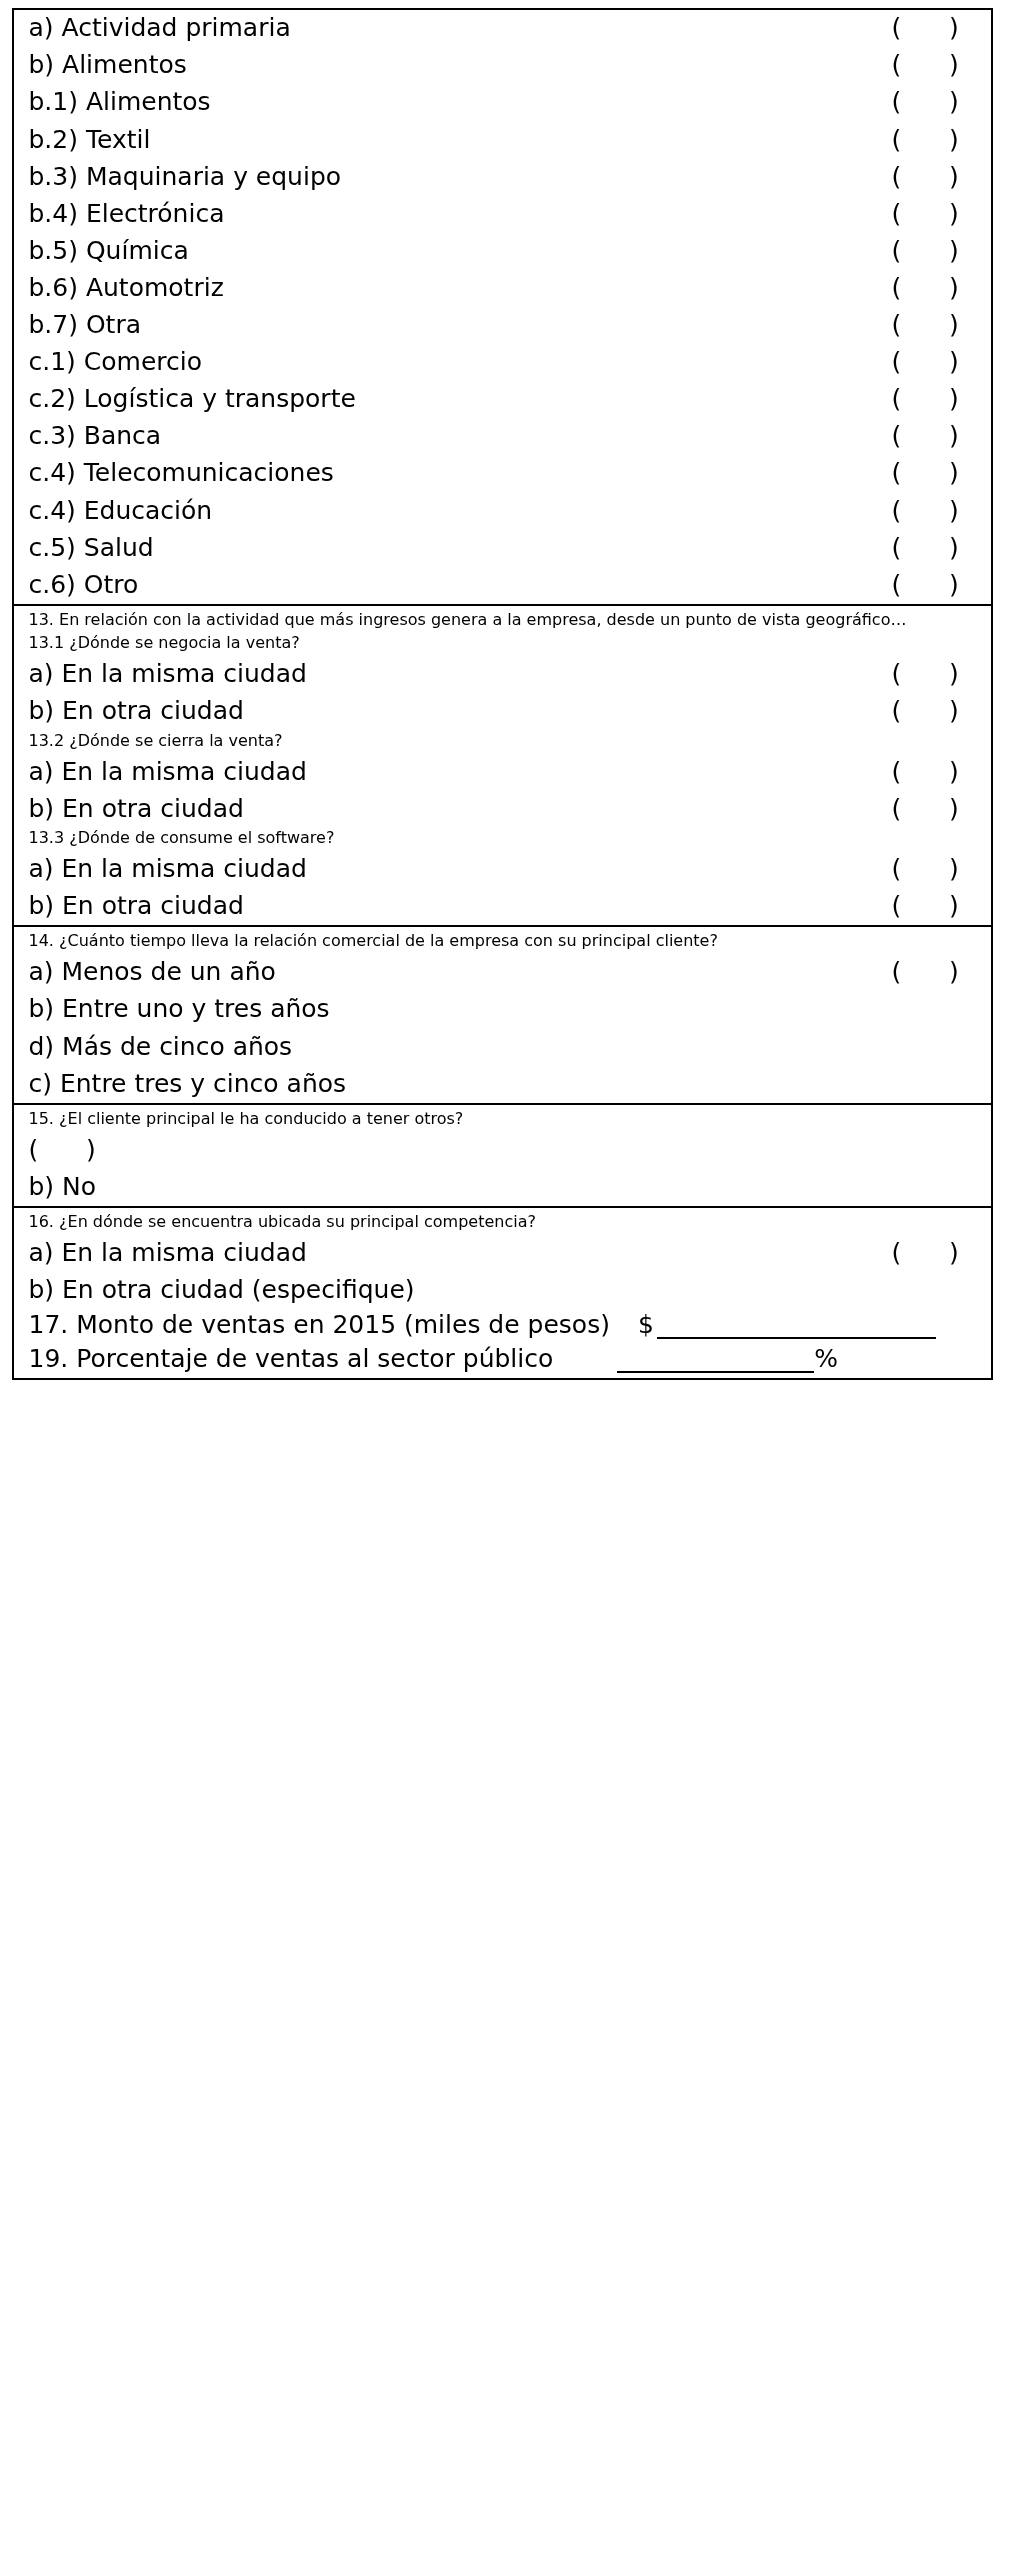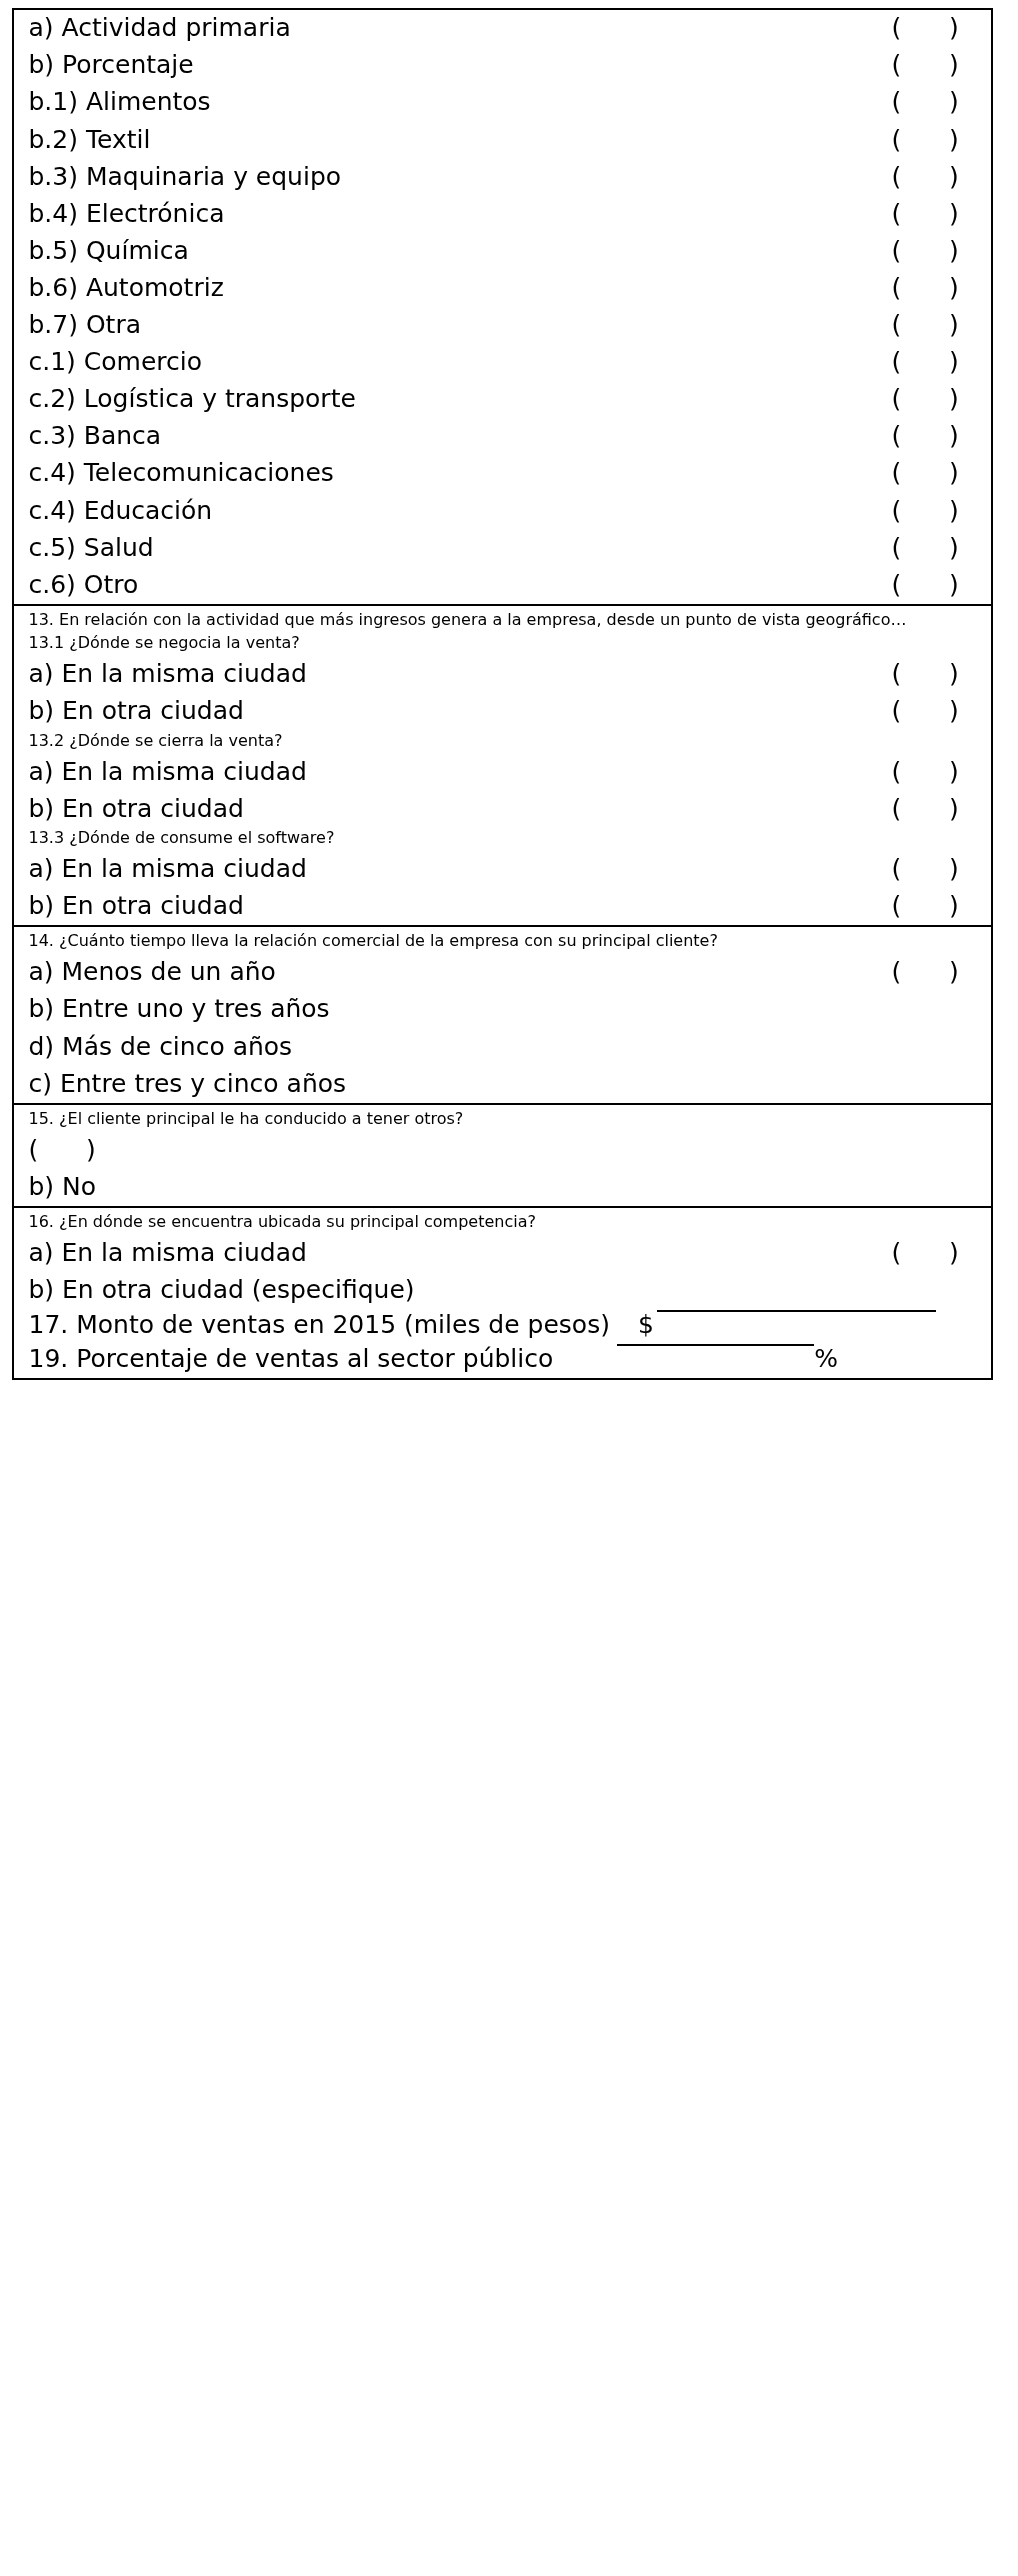--- a/index.html
+++ b/index.html
@@ -67,21 +67,21 @@
     padding-top: 1.6px;
   }
   .blank-line {
     display: inline-block;
     border-bottom: 2.5px solid #000;
     height: 0;
     vertical-align: 3.3px;
   }
   .moneyrow {
     display: flex;
-    align-items: flex-start;
+    align-items: flex-end;
     padding: 1.6px 15px 3.3px 15px;
     font-size: 25px;
     line-height: 1.16;
   }
   .moneyrow .mlabel {
     flex: 0 0 auto;
     white-space: nowrap;
   }
   .moneyrow .mspacer {
     flex: 0 0 28px;
@@ -110,21 +110,21 @@
 <div class="page">
 
   <div class="form-wrap">
 
     <div class="section">
       <div class="row">
         <div class="label">a) Actividad primaria</div>
         <div class="paren">(      )</div>
       </div>
       <div class="row">
-        <div class="label">b) Porcentaje</div>
+        <div class="label">b) Alimentos</div>
         <div class="paren">(      )</div>
       </div>
       <div class="row">
         <div class="label">b.1) Alimentos</div>
         <div class="paren">(      )</div>
       </div>
       <div class="row">
         <div class="label">b.2) Textil</div>
         <div class="paren">(      )</div>
       </div>

